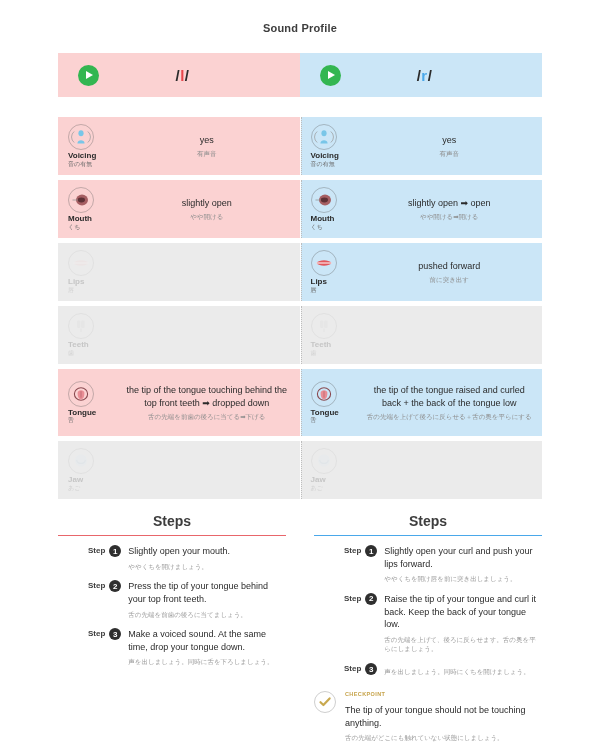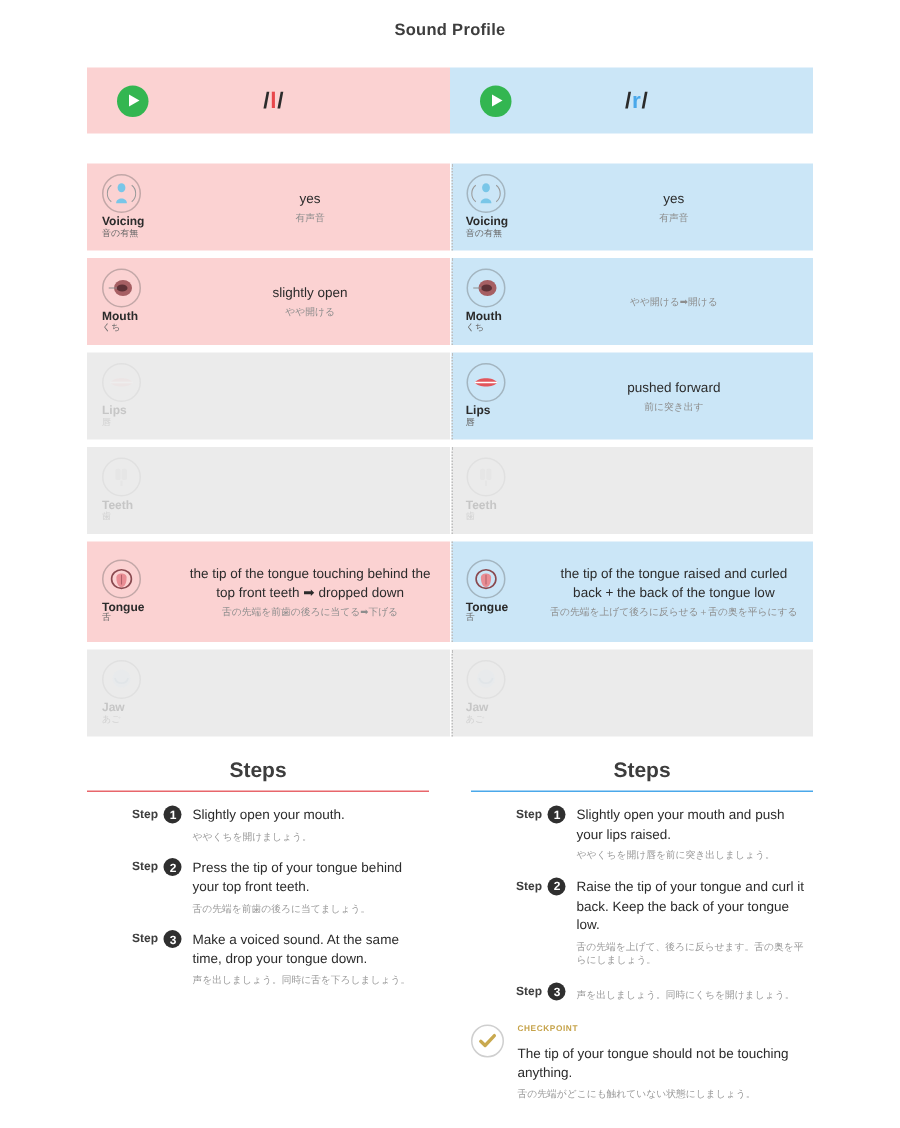--- a/index.html
+++ b/index.html
@@ -3,21 +3,21 @@
 <meta charset="utf-8">
 <style>
   * { box-sizing: border-box; margin: 0; padding: 0; }
   html, body {
     width: 600px; height: 752px;
     background: #ffffff;
     font-family: "Liberation Sans", sans-serif;
     color: #333333;
     overflow: hidden;
   }
-  .page { width: 600px; height: 752px; position: relative; padding: 2px 58px; }
+  .page { width: 600px; height: 752px; position: relative; padding: 10px 58px; }
 
   
   .page-title {
     text-align: center;
     font-size: 11px;
     font-weight: bold;
     color: #3d3d3d;
     padding-top: 12px;
     letter-spacing: .2px;
   }
@@ -213,20 +213,21 @@
               <svg width="20" height="20" viewBox="0 0 20 20" style="opacity:1">
         <ellipse cx="11" cy="10" rx="6" ry="5.4" fill="#a65f63"></ellipse>
         <ellipse cx="10.4" cy="10" rx="3.6" ry="2.4" fill="#5e3136"></ellipse>
         <path d="M1.5 10 H7" stroke="#8d8d8d" stroke-width=".7"></path>
       </svg>
             </span>
         <span class="ico-name">Mouth</span>
         <span class="ico-name-ja">くち</span>
       </div>
       <div class="attr-val">
+        <div class="en">slightly open ➡ open</div>
         <div class="ja">やや開ける➡開ける</div>
       </div>
         </div>
       </div>
       <div class="attr-row">
         <div class="cell left fill-grey dim">
           <div class="attr-ico-wrap">
         <span class="ico-circle">
               <svg width="20" height="20" viewBox="0 0 20 20" style="opacity:0.4">
         <path d="M2.5 10 C5 6.2 15 6.2 17.5 10 C15 13.6 5 13.6 2.5 10 Z" fill="#f2c9cb"></path>
@@ -402,21 +403,21 @@
         </div>
     </div>
 
     <div class="steps-col right">
       <div class="steps-title">Steps</div>
       <div id="steps-right-list">
           <div class="step">
             <span class="step-tag">Step</span>
        <span class="step-num">1</span>
        <div class="step-body">
-         <div class="step-en">Slightly open your mouth and push your lips raised.</div>
+         <div class="step-en">Slightly open your curl and push your lips forward.</div>
          <div class="step-ja">ややくちを開け唇を前に突き出しましょう。</div>
        </div>
           </div>
           <div class="step">
             <span class="step-tag">Step</span>
        <span class="step-num">2</span>
        <div class="step-body">
          <div class="step-en">Raise the tip of your tongue and curl it back. Keep the back of your tongue low.</div>
          <div class="step-ja">舌の先端を上げて、後ろに反らせます。舌の奥を平らにしましょう。</div>
        </div>

